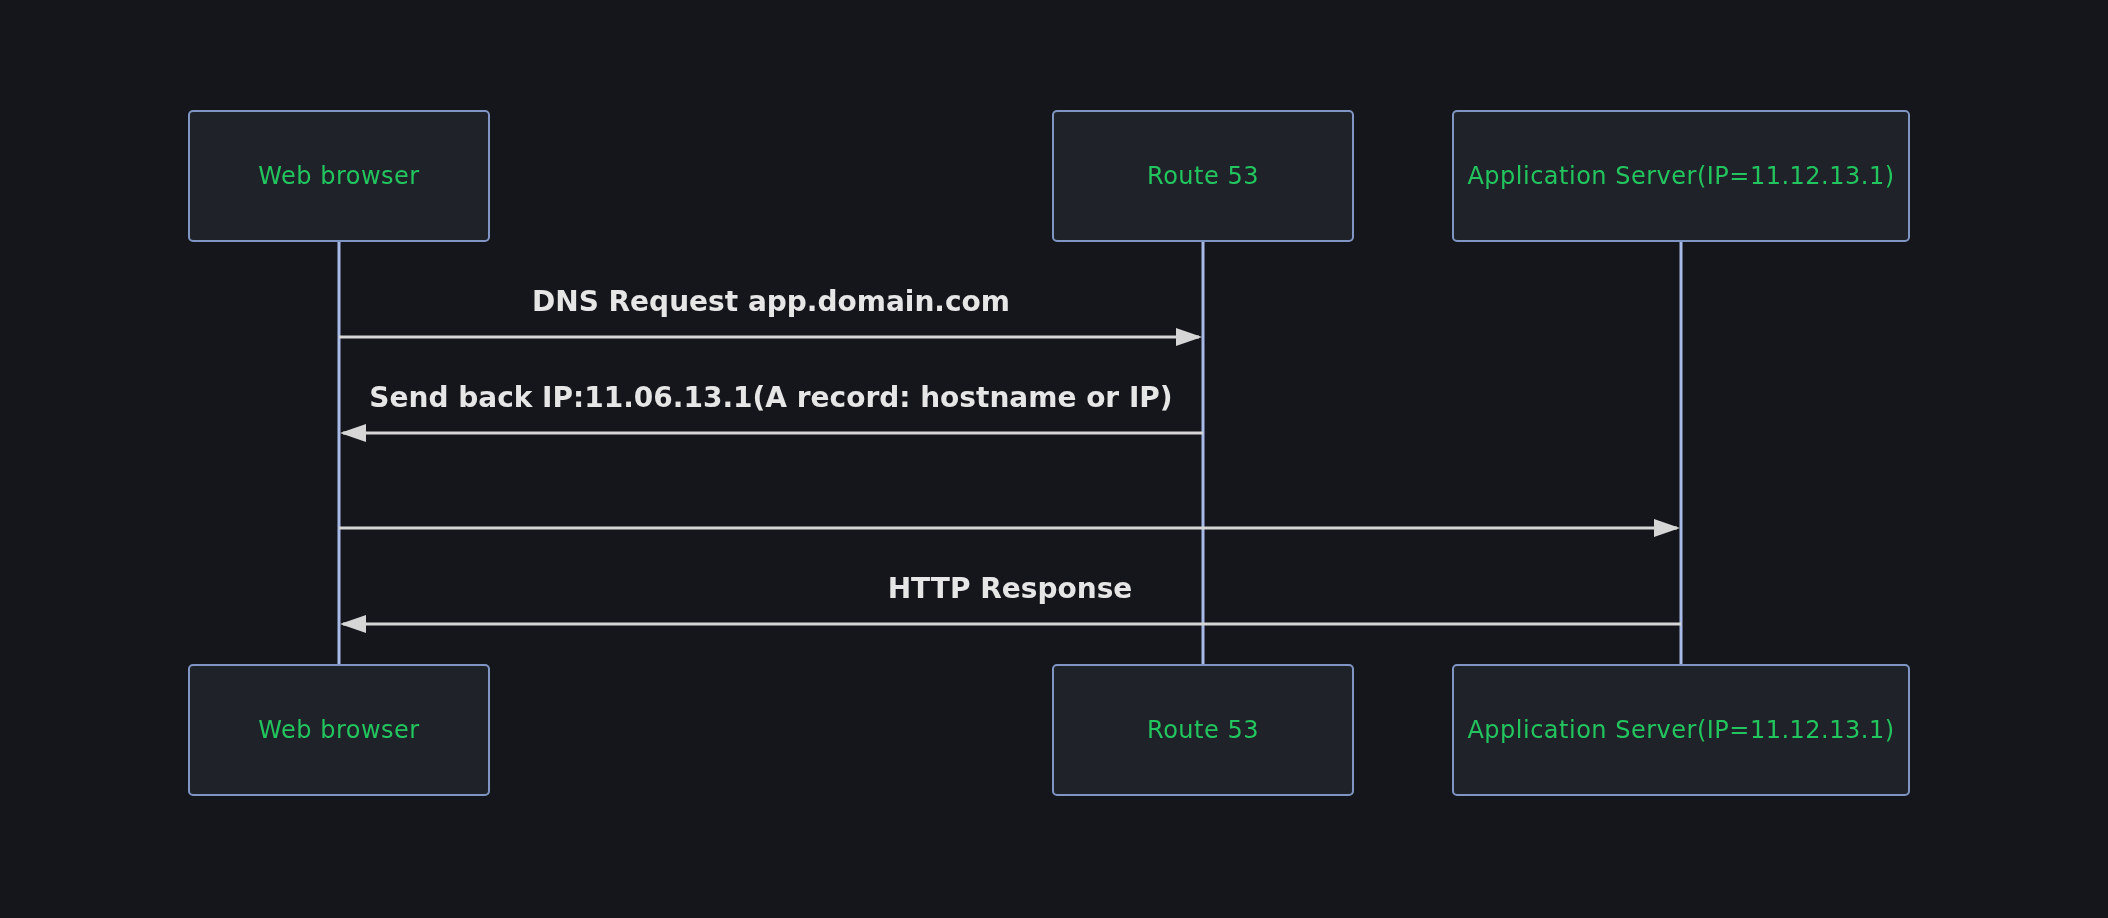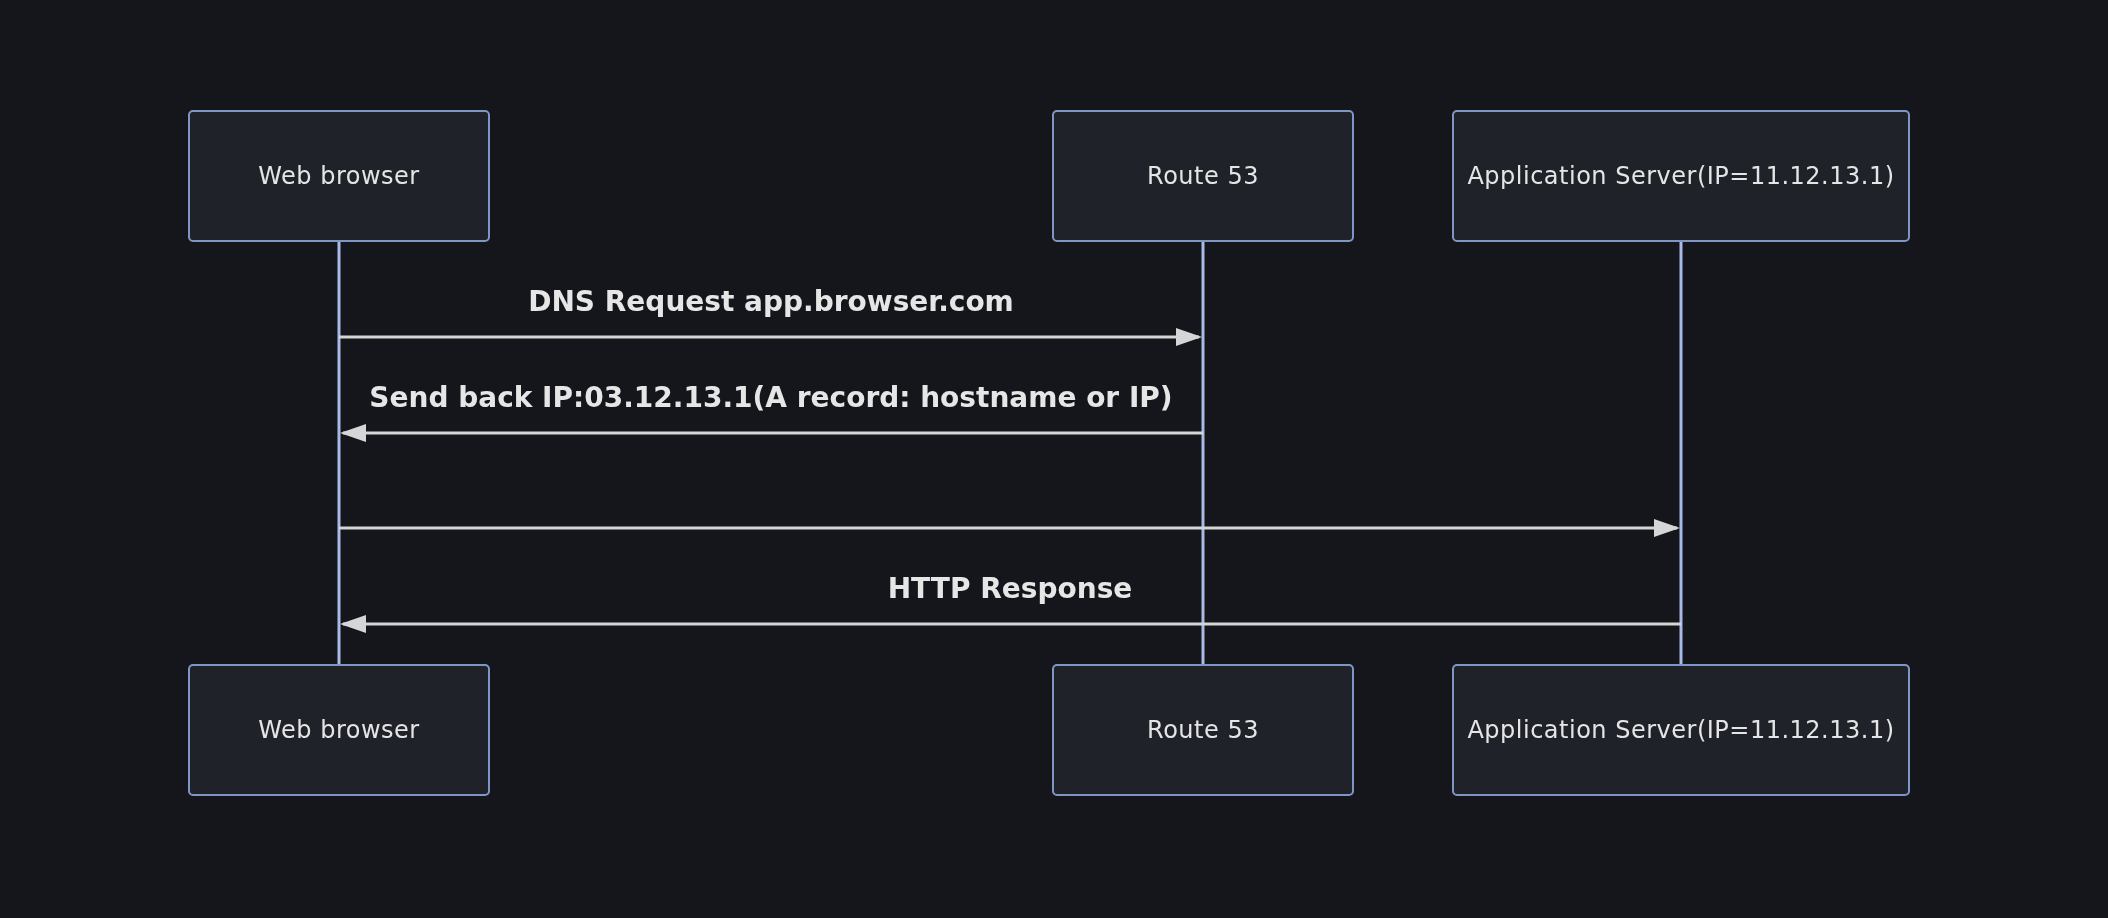--- a/index.html
+++ b/index.html
@@ -24,21 +24,21 @@
     position: absolute;
     background: #1f2228;
     border: 2px solid #7f96c4;
     border-radius: 5px;
     display: flex;
     align-items: center;
     justify-content: center;
     box-sizing: border-box;
   }
   .actor-label {
-    color: #e5e5e5;
+    color: #22c55e;
     font-size: 24px;
     letter-spacing: 0.5px;
     white-space: nowrap;
   }
   .message-label {
     position: absolute;
     transform: translateX(-50%);
     color: #e6e6e6;
     font-size: 28px;
     font-weight: bold;
@@ -73,23 +73,23 @@
   </div>
 
   <div class="actor-box" style="left:1052px; top:110px; width:302px; height:132px;">
     <span class="actor-label">Route 53</span>
   </div>
 
   <div class="actor-box" style="left:1452px; top:110px; width:458px; height:132px;">
     <span class="actor-label">Application Server(IP=11.12.13.1)</span>
   </div>
 
-  <div class="message-label" style="left:771px; top:285px;">DNS Request app.browser.com</div>
+  <div class="message-label" style="left:771px; top:285px;">DNS Request app.domain.com</div>
 
-  <div class="message-label" style="left:771px; top:381px;">Send back IP:03.12.13.1(A record: hostname or IP)</div>
+  <div class="message-label" style="left:771px; top:381px;">Send back IP:11.06.13.1(A record: hostname or IP)</div>
 
 
   <div class="message-label" style="left:1010px; top:572px;">HTTP Response</div>
 
   <div class="actor-box" style="left:188px; top:664px; width:302px; height:132px;">
     <span class="actor-label">Web browser</span>
   </div>
 
   <div class="actor-box" style="left:1052px; top:664px; width:302px; height:132px;">
     <span class="actor-label">Route 53</span>

